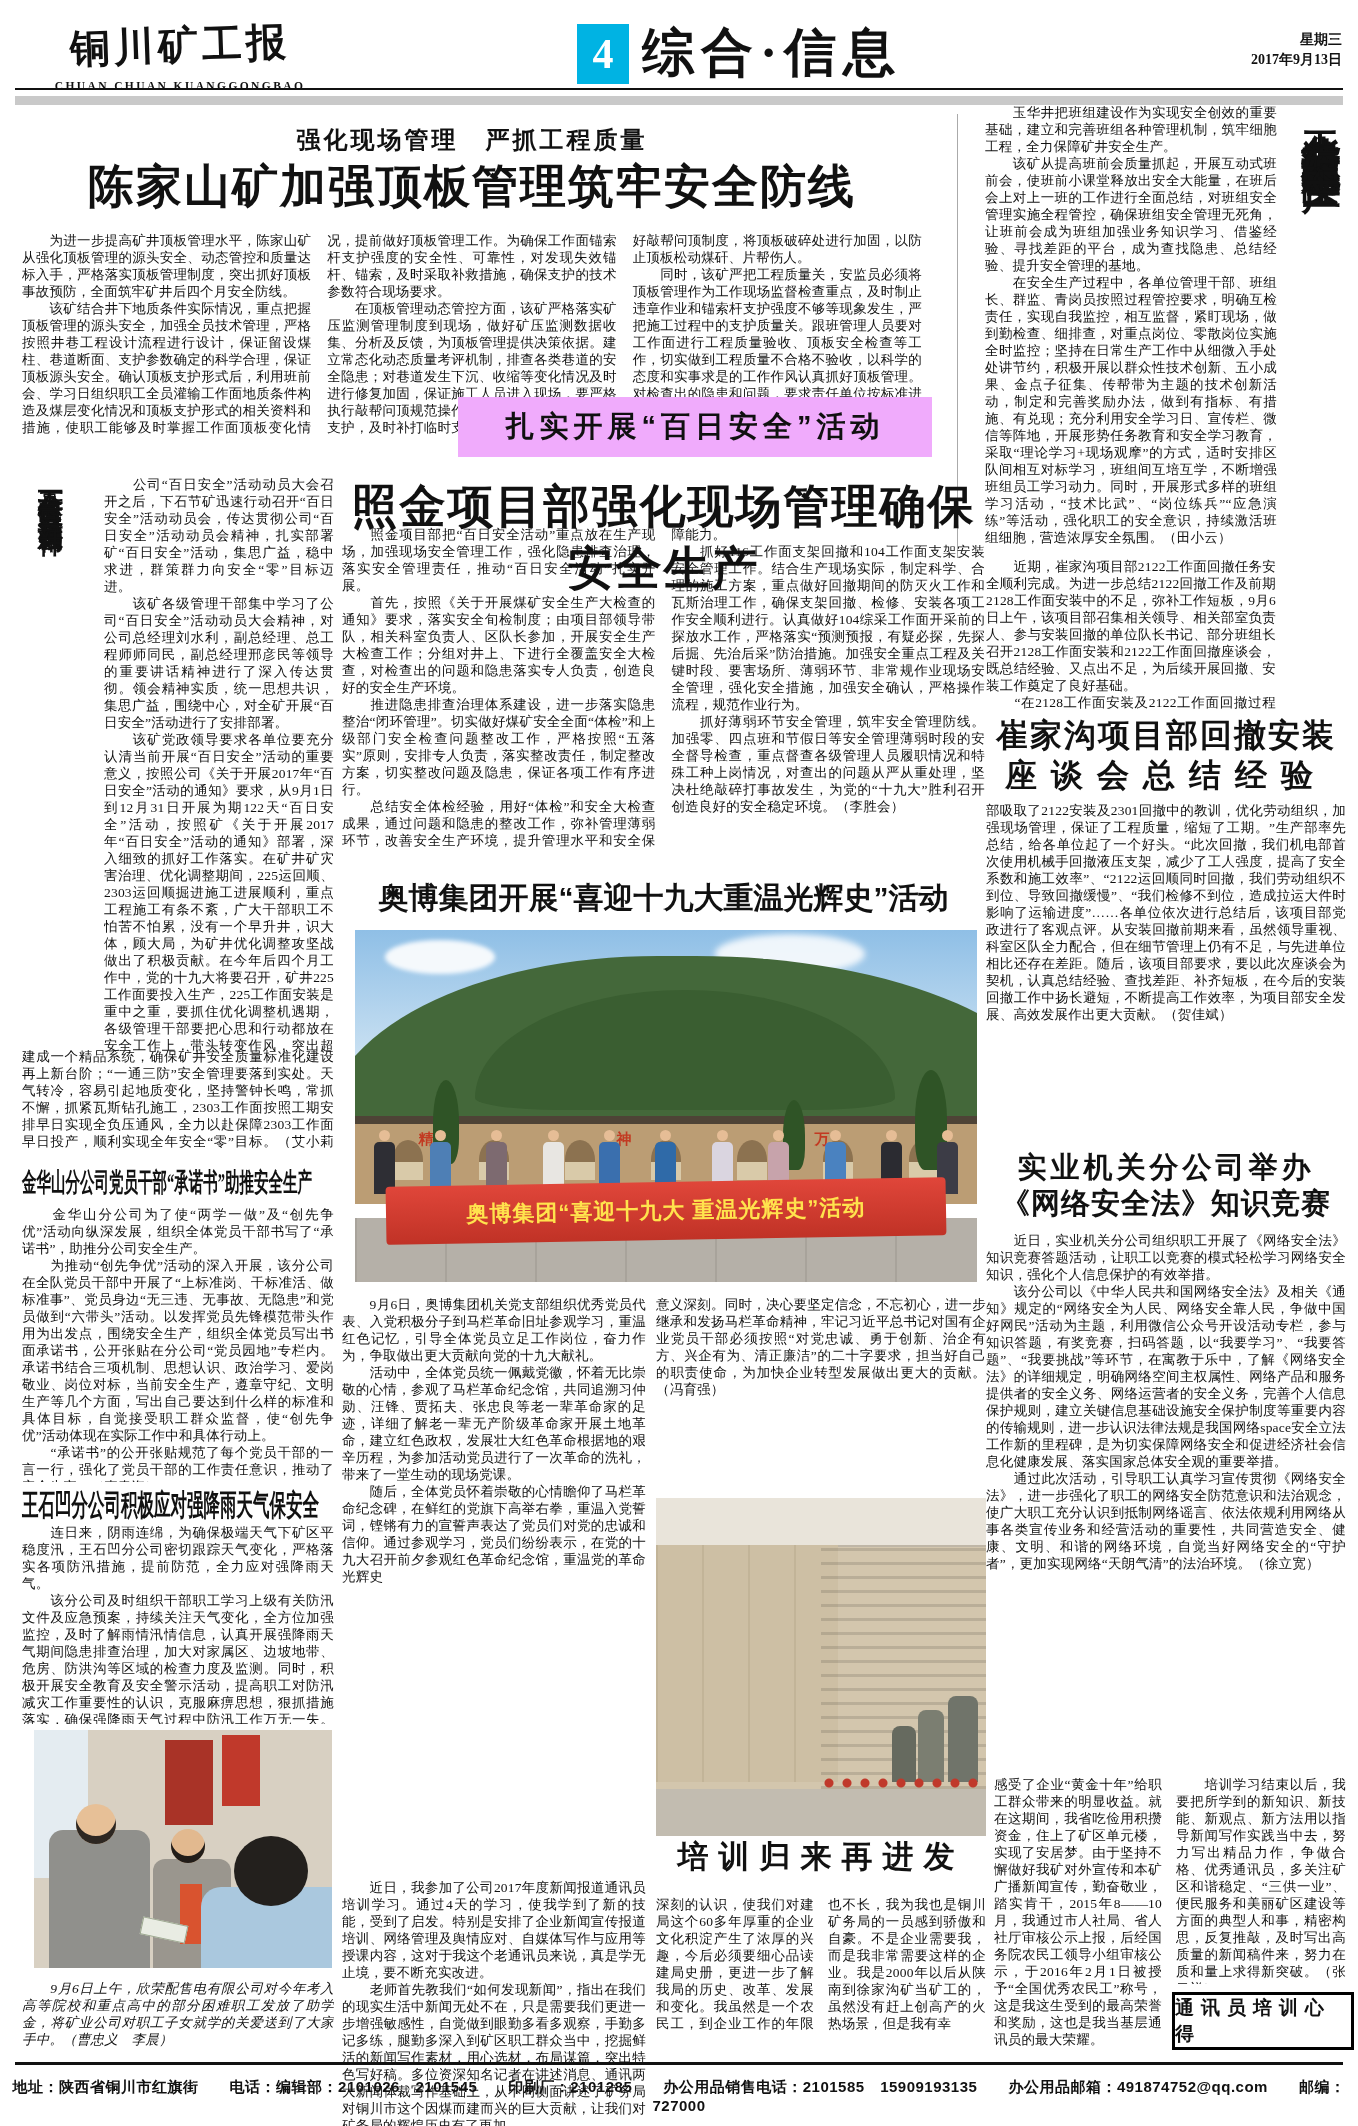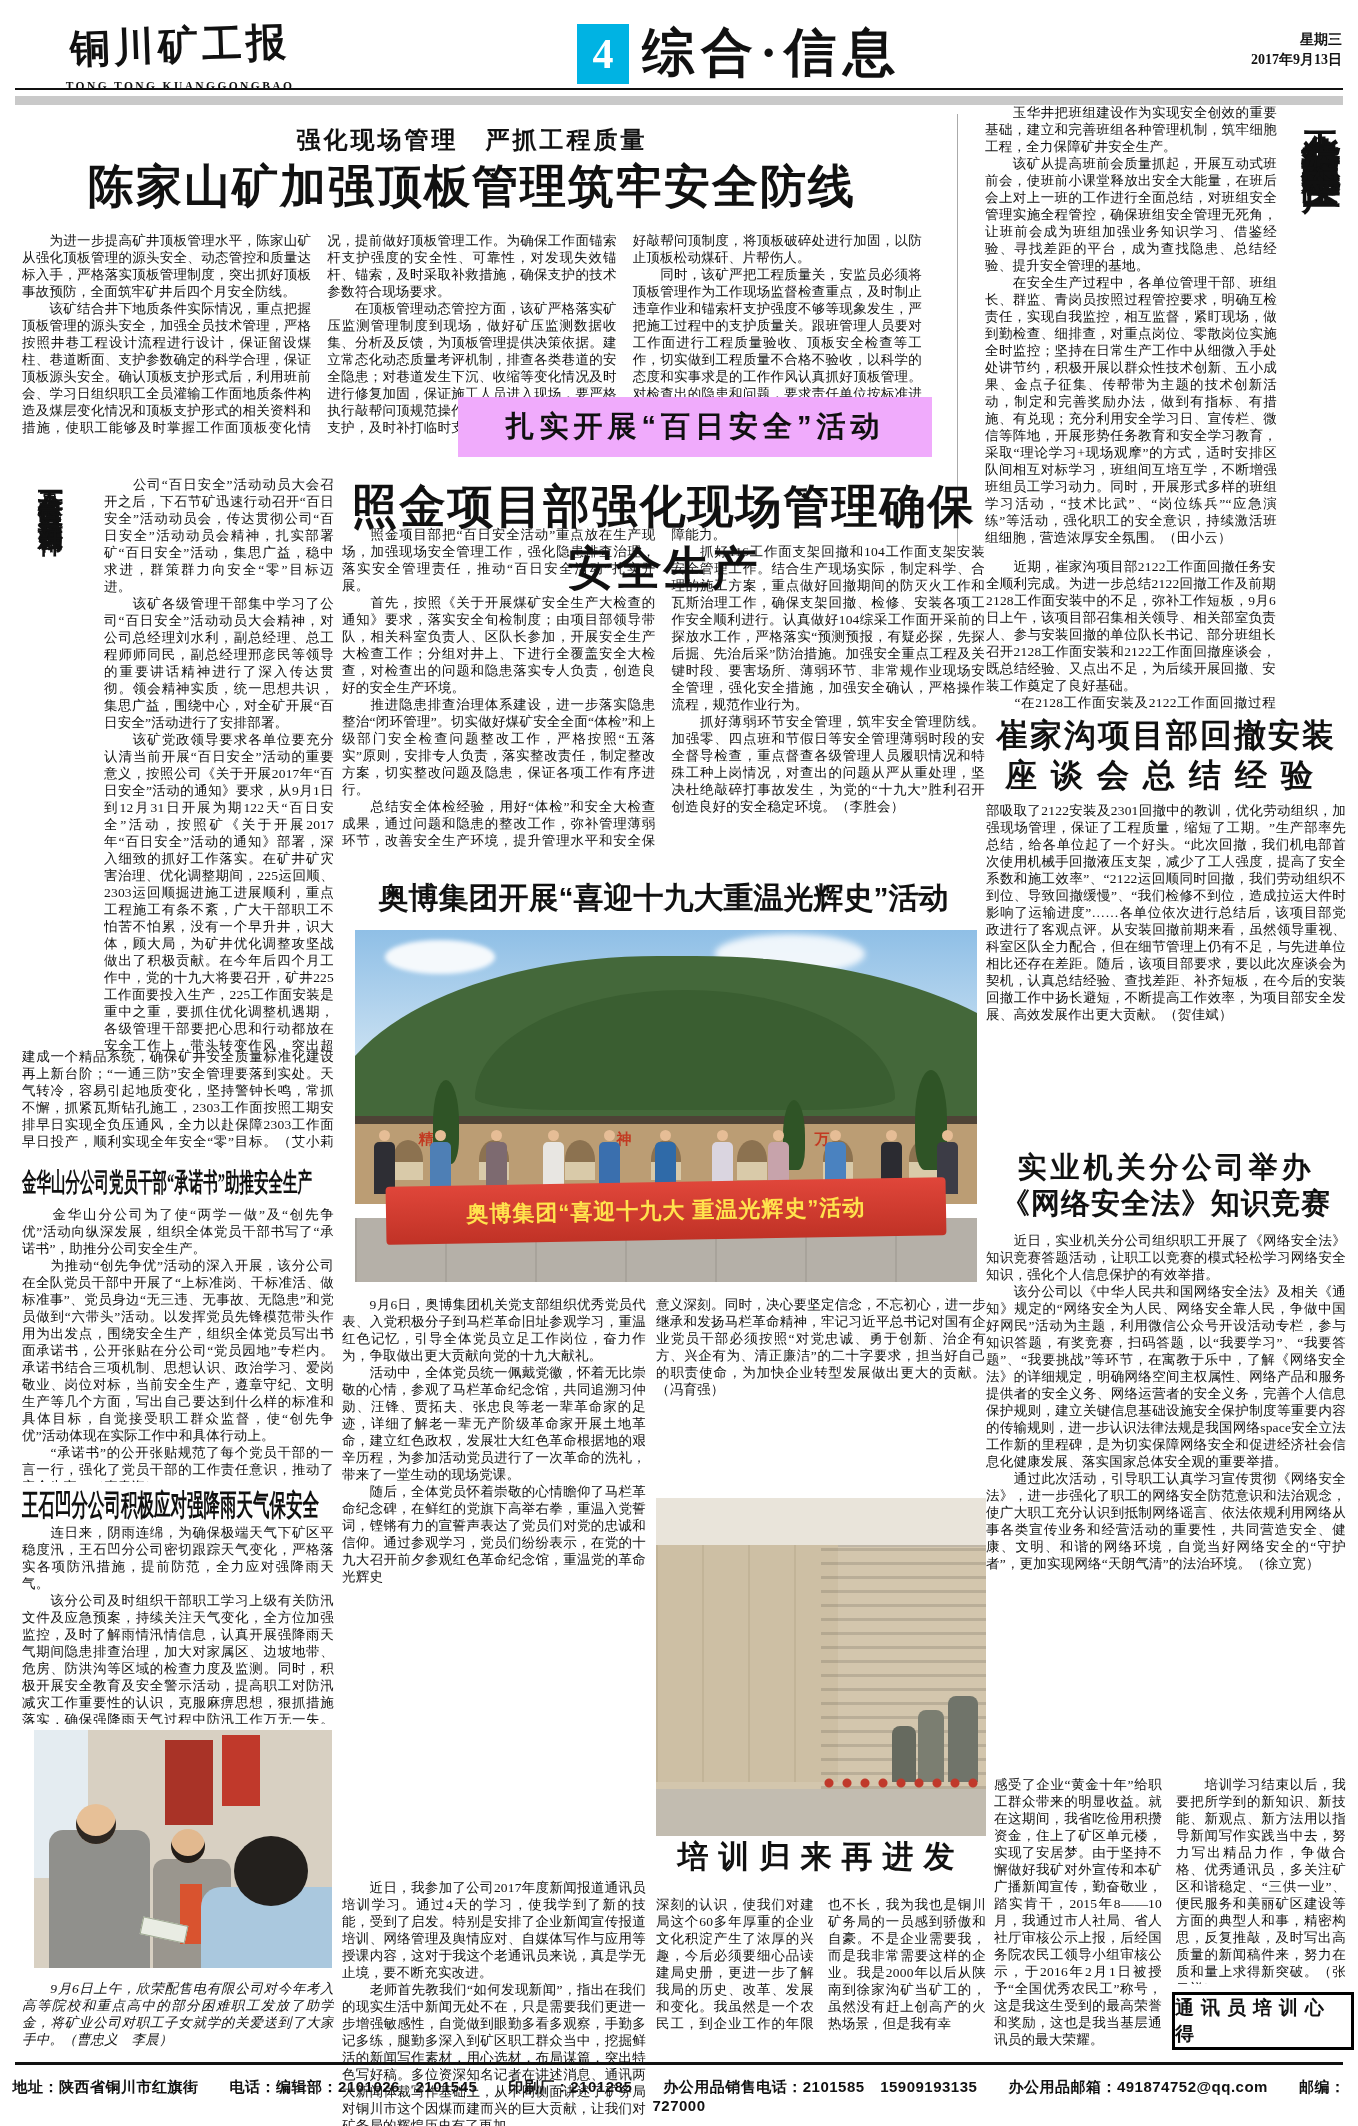--- a/index.html
+++ b/index.html
@@ -41,21 +41,21 @@
     font-size:15px;font-weight:700;text-align:center;letter-spacing:0.5px;}
   .tall{display:inline-block;transform:scaleY(1.8);transform-origin:top center;white-space:nowrap;}
 </style>
 </head>
 <body>
 
 <div class="page">
 
   <div class="abs" style="left:30px;top:18px;width:300px;text-align:center;">
     <div class="brand-name">铜川矿工报</div>
-    <div class="brand-pinyin">TONG TONG KUANGGONGBAO</div>
+    <div class="brand-pinyin">CHUAN CHUAN KUANGGONGBAO</div>
   </div>
   <div class="abs pagenum-box" style="left:577px;top:24px;background:#00b3e3;">
     <span class="pagenum hl-serif">4</span>
   </div>
   <div class="abs hl-serif section-title" style="left:642px;top:18px;">综合·信息</div>
   <div class="abs date-block" style="right:16px;top:30px;width:200px;">
     <div>星期三</div>
     <div>2017年9月13日</div>
   </div>
   <div class="abs rule" style="left:15px;top:88px;width:1328px;height:2px;"></div>

